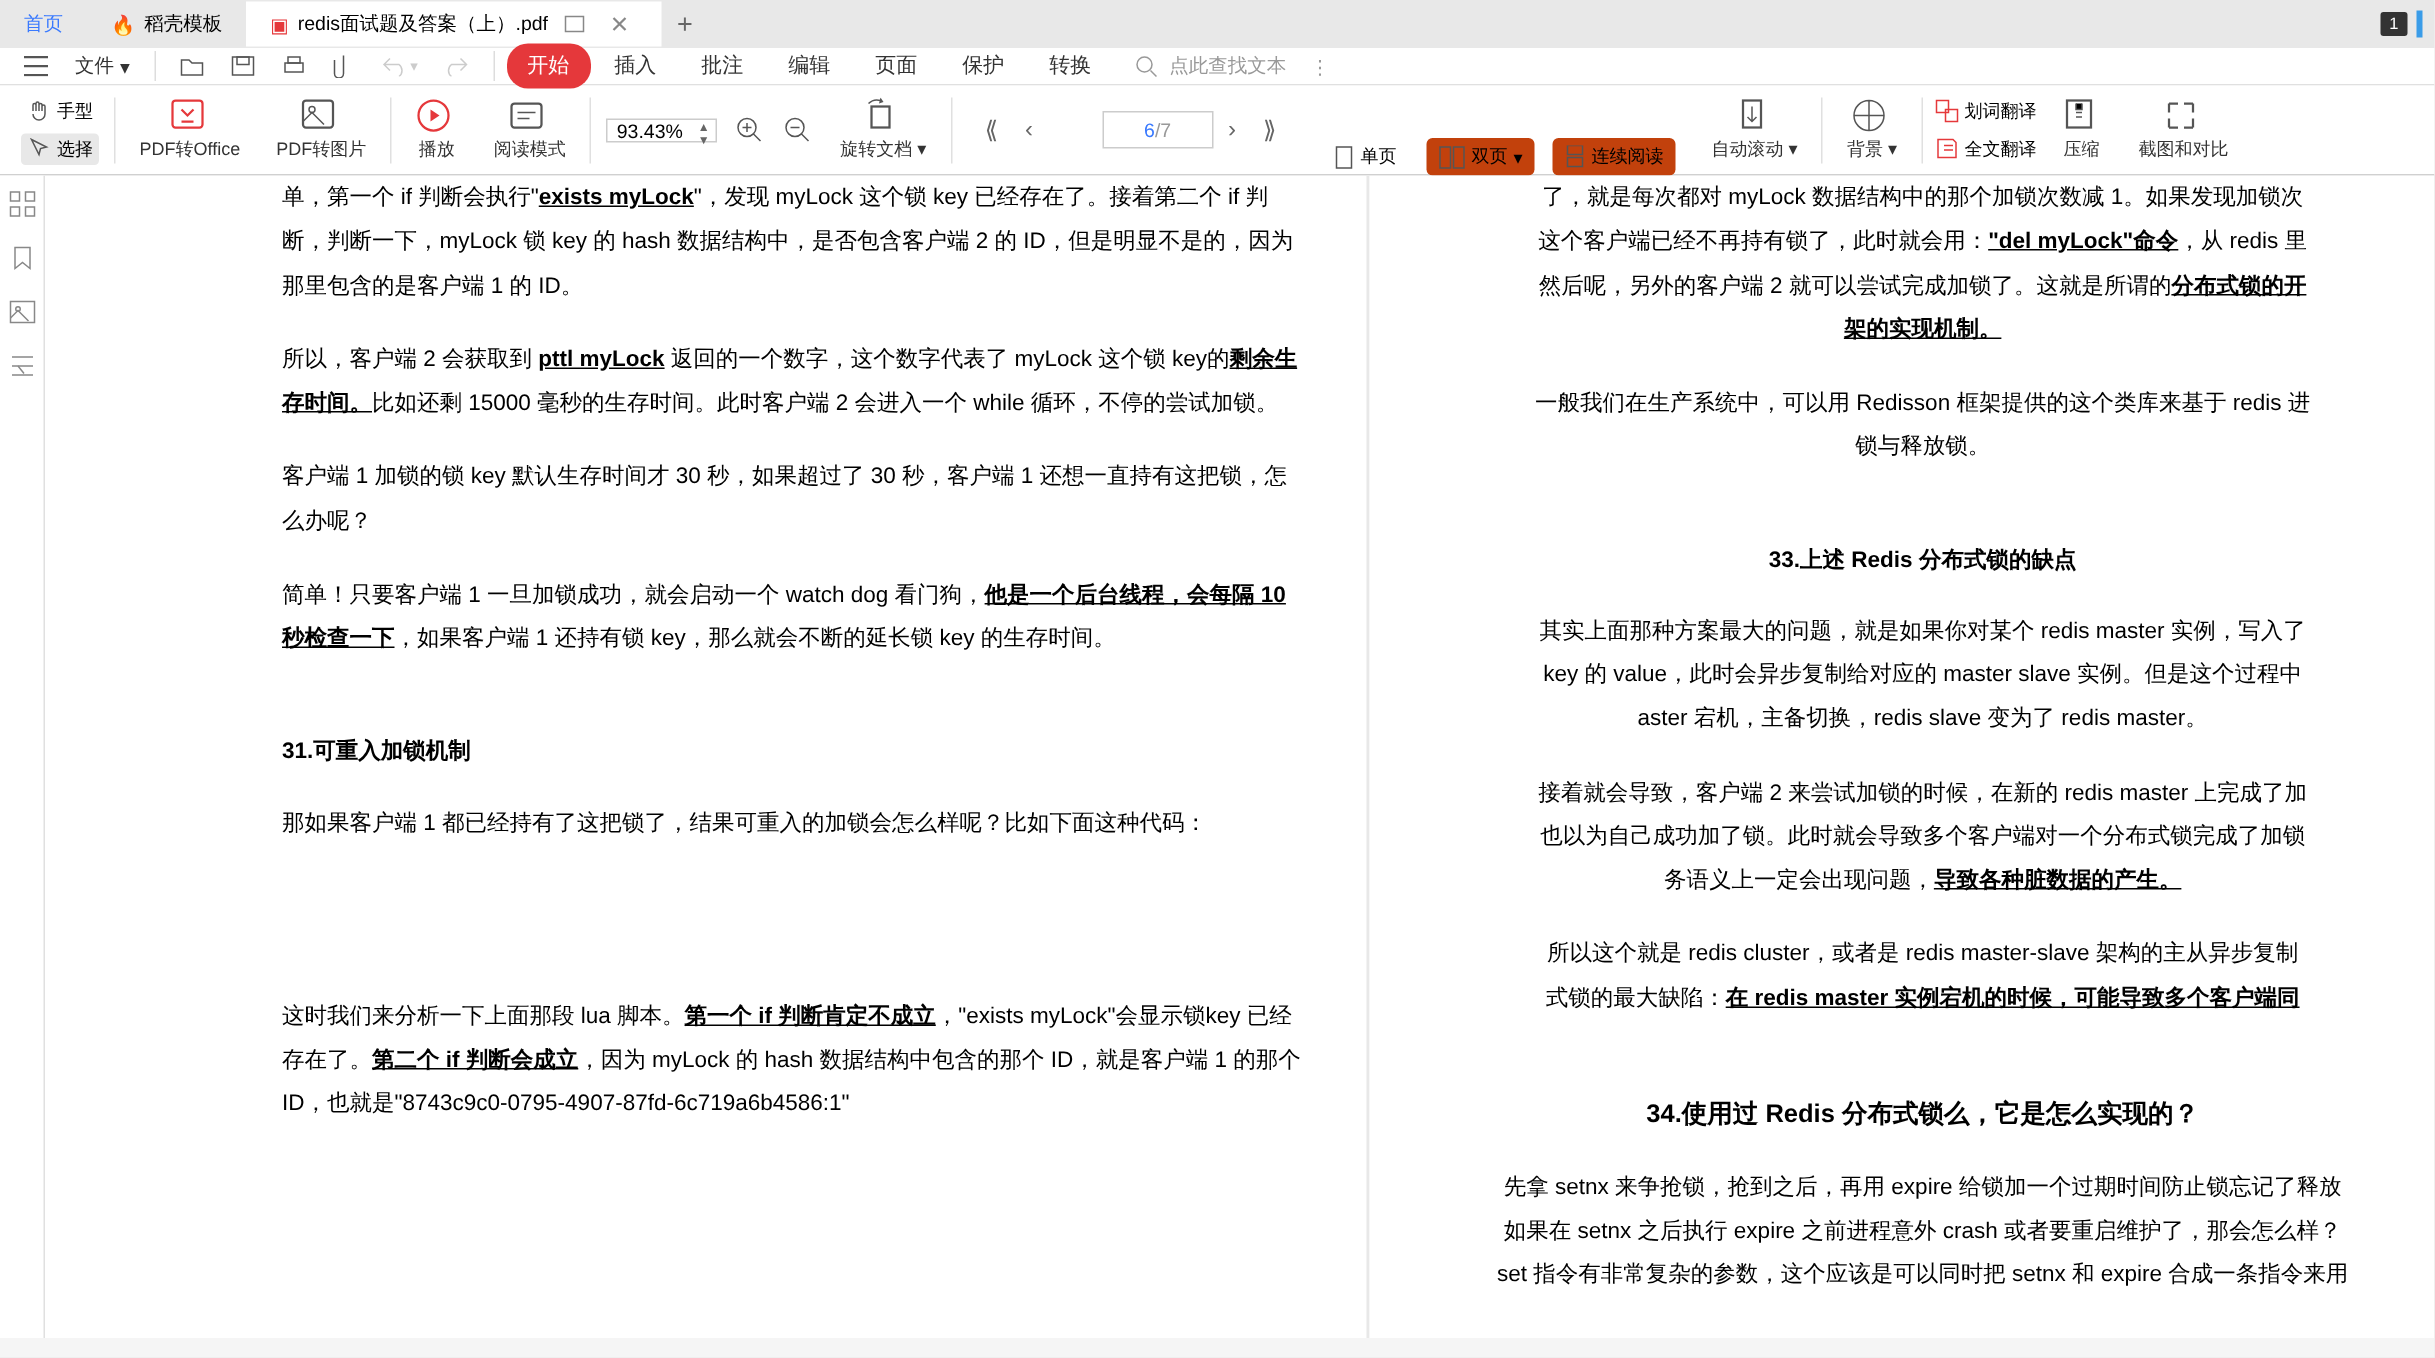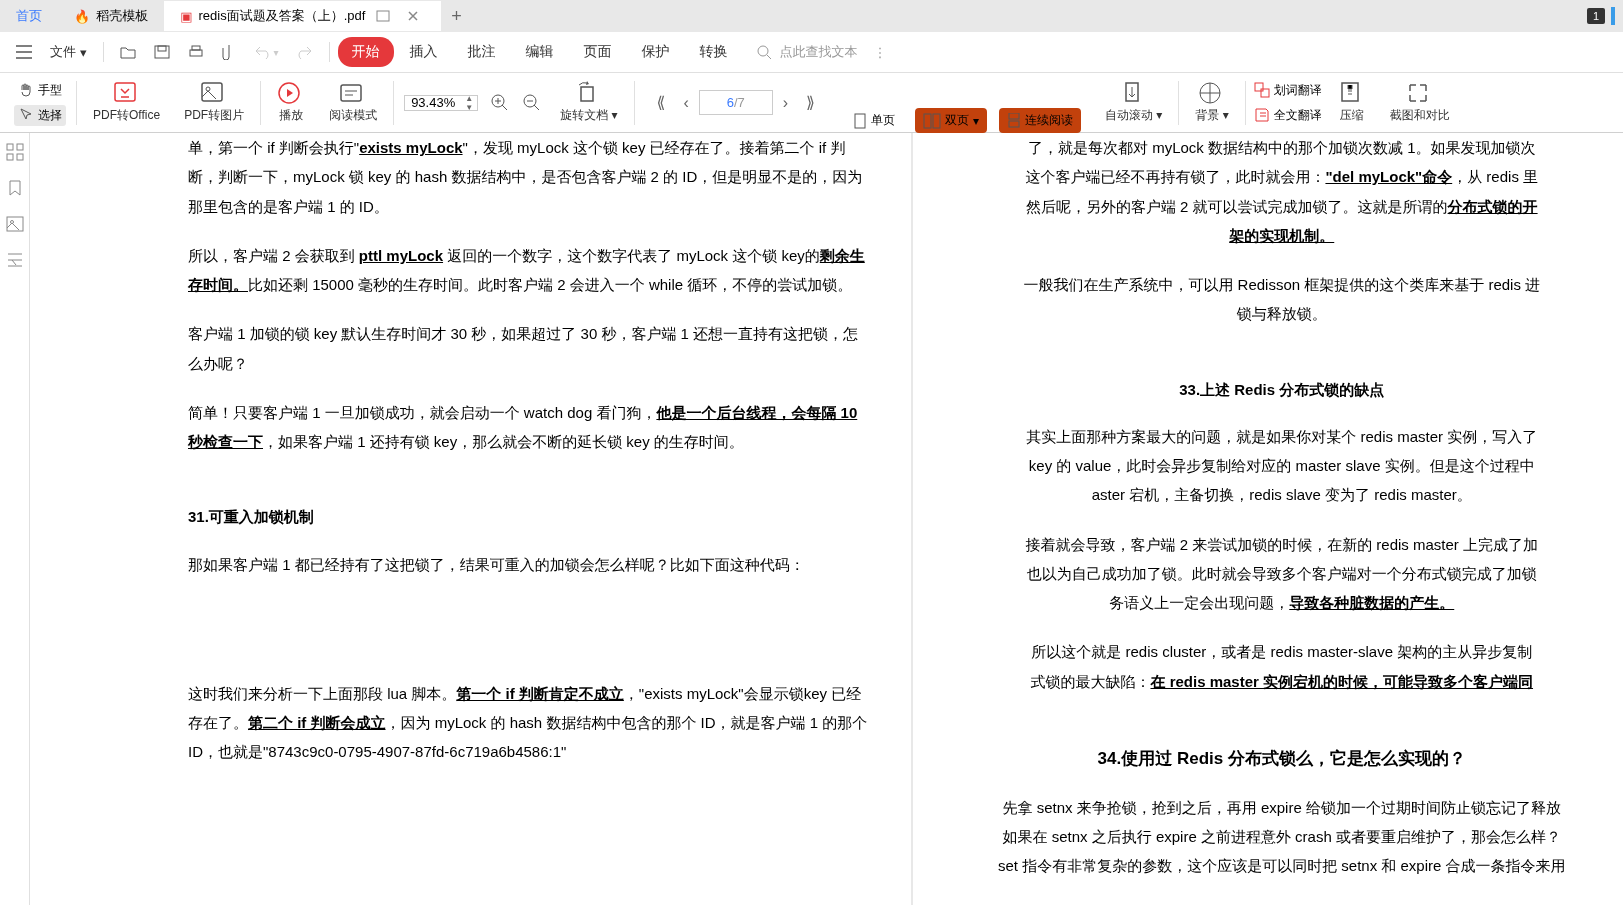--- a/index.html
+++ b/index.html
@@ -9,43 +9,43 @@
     .tab { padding: 6px 16px; display: flex; align-items: center; gap: 6px; font-size: 13px; cursor: pointer; }
     .tab.active { background: #fff; }
     .tab.blue { color: #3a7afe; }
     .tab .flame-icon { color: #ff6b35; }
     .tab .doc-icon { color: #e5383b; }
     .tab-controls { width: 16px; height: 16px; margin: 0 4px; }
     .tab-new { padding: 4px 10px; cursor: pointer; font-size: 18px; color: #666; }
     .tabs-right { margin-left: auto; display: flex; align-items: center; padding-right: 8px; gap: 6px; }
     .badge { background: #333; color: #fff; font-size: 11px; padding: 2px 6px; border-radius: 2px; }
     
-    .menu-bar { display: flex; background: #fff; height: 41px; align-items: center; border-bottom: 1px solid #e0e0e0; padding: 0 8px; gap: 2px; }
+    .menu-bar { display: flex; background: #fff; height: 25px; align-items: center; border-bottom: 1px solid #e0e0e0; padding: 0 8px; gap: 2px; }
     .menu-icon-btn { padding: 4px 8px; cursor: pointer; color: #555; display: flex; align-items: center; }
     .file-menu { display: flex; align-items: center; font-size: 13px; color: #333; padding: 4px 8px; gap: 4px; }
     .menu-sep { width: 1px; height: 20px; background: #ddd; margin: 0 6px; }
     .menu-item { padding: 6px 14px; font-size: 14px; cursor: pointer; color: #333; }
     .menu-item.active { background: #e5383b; color: #fff; border-radius: 14px; }
     .search-box { display: flex; align-items: center; gap: 8px; margin-left: 12px; color: #999; font-size: 13px; }
     
     .ribbon { display: flex; background: #fff; height: 60px; align-items: center; border-bottom: 1px solid #d0d0d0; padding: 0 8px; }
     .ribbon-group { display: flex; flex-direction: column; align-items: center; padding: 0 12px; }
     .ribbon-group.row { flex-direction: row; gap: 12px; }
     .ribbon-group.half { padding: 0 6px; }
     .ribbon-icon { font-size: 22px; color: #e5383b; }
     .ribbon-icon.gray { color: #555; }
     .ribbon-label { font-size: 12px; color: #333; margin-top: 2px; }
     .ribbon-sep { width: 1px; height: 44px; background: #e0e0e0; margin: 0 4px; }
     .ribbon-stack { display: flex; flex-direction: column; gap: 4px; font-size: 12px; }
     .ribbon-stack-item { display: flex; align-items: center; gap: 4px; padding: 2px 4px; cursor: pointer; }
-    .zoom-box { display: flex; align-items: center; border: 1px solid #ccc; height: 16px; }
+    .zoom-box { display: flex; border: 1px solid #ccc; height: 16px; }
     .zoom-val { padding: 0 6px; font-size: 13px; }
     .page-nav { display: flex; align-items: center; gap: 2px; margin: 0 10px; }
     .page-nav-btn { padding: 4px 8px; cursor: pointer; color: #666; font-size: 16px; }
-    .page-input { width: 74px; text-align: center; font-size: 13px; border: none; }
+    .page-input { width: 74px; text-align: center; font-size: 13px; border: none; margin-left: 36px; }
     .page-input .cur { color: #3a7afe; }
     .page-input .tot { color: #999; }
     .view-btn { display: flex; align-items: center; gap: 4px; padding: 4px 8px; font-size: 12px; cursor: pointer; border-radius: 4px; margin-top: 36px; }
     .view-btn.active { background: #c2410c; }
     
     .content-area { display: flex; height: 775px; }
     .left-rail { width: 30px; background: #fff; border-right: 1px solid #e0e0e0; display: flex; flex-direction: column; align-items: center; padding-top: 10px; gap: 18px; }
     .left-rail-icon { color: #888; cursor: pointer; }
     
     .pages-wrap { flex: 1; background: #e8e8e8; display: flex; overflow: hidden; }

